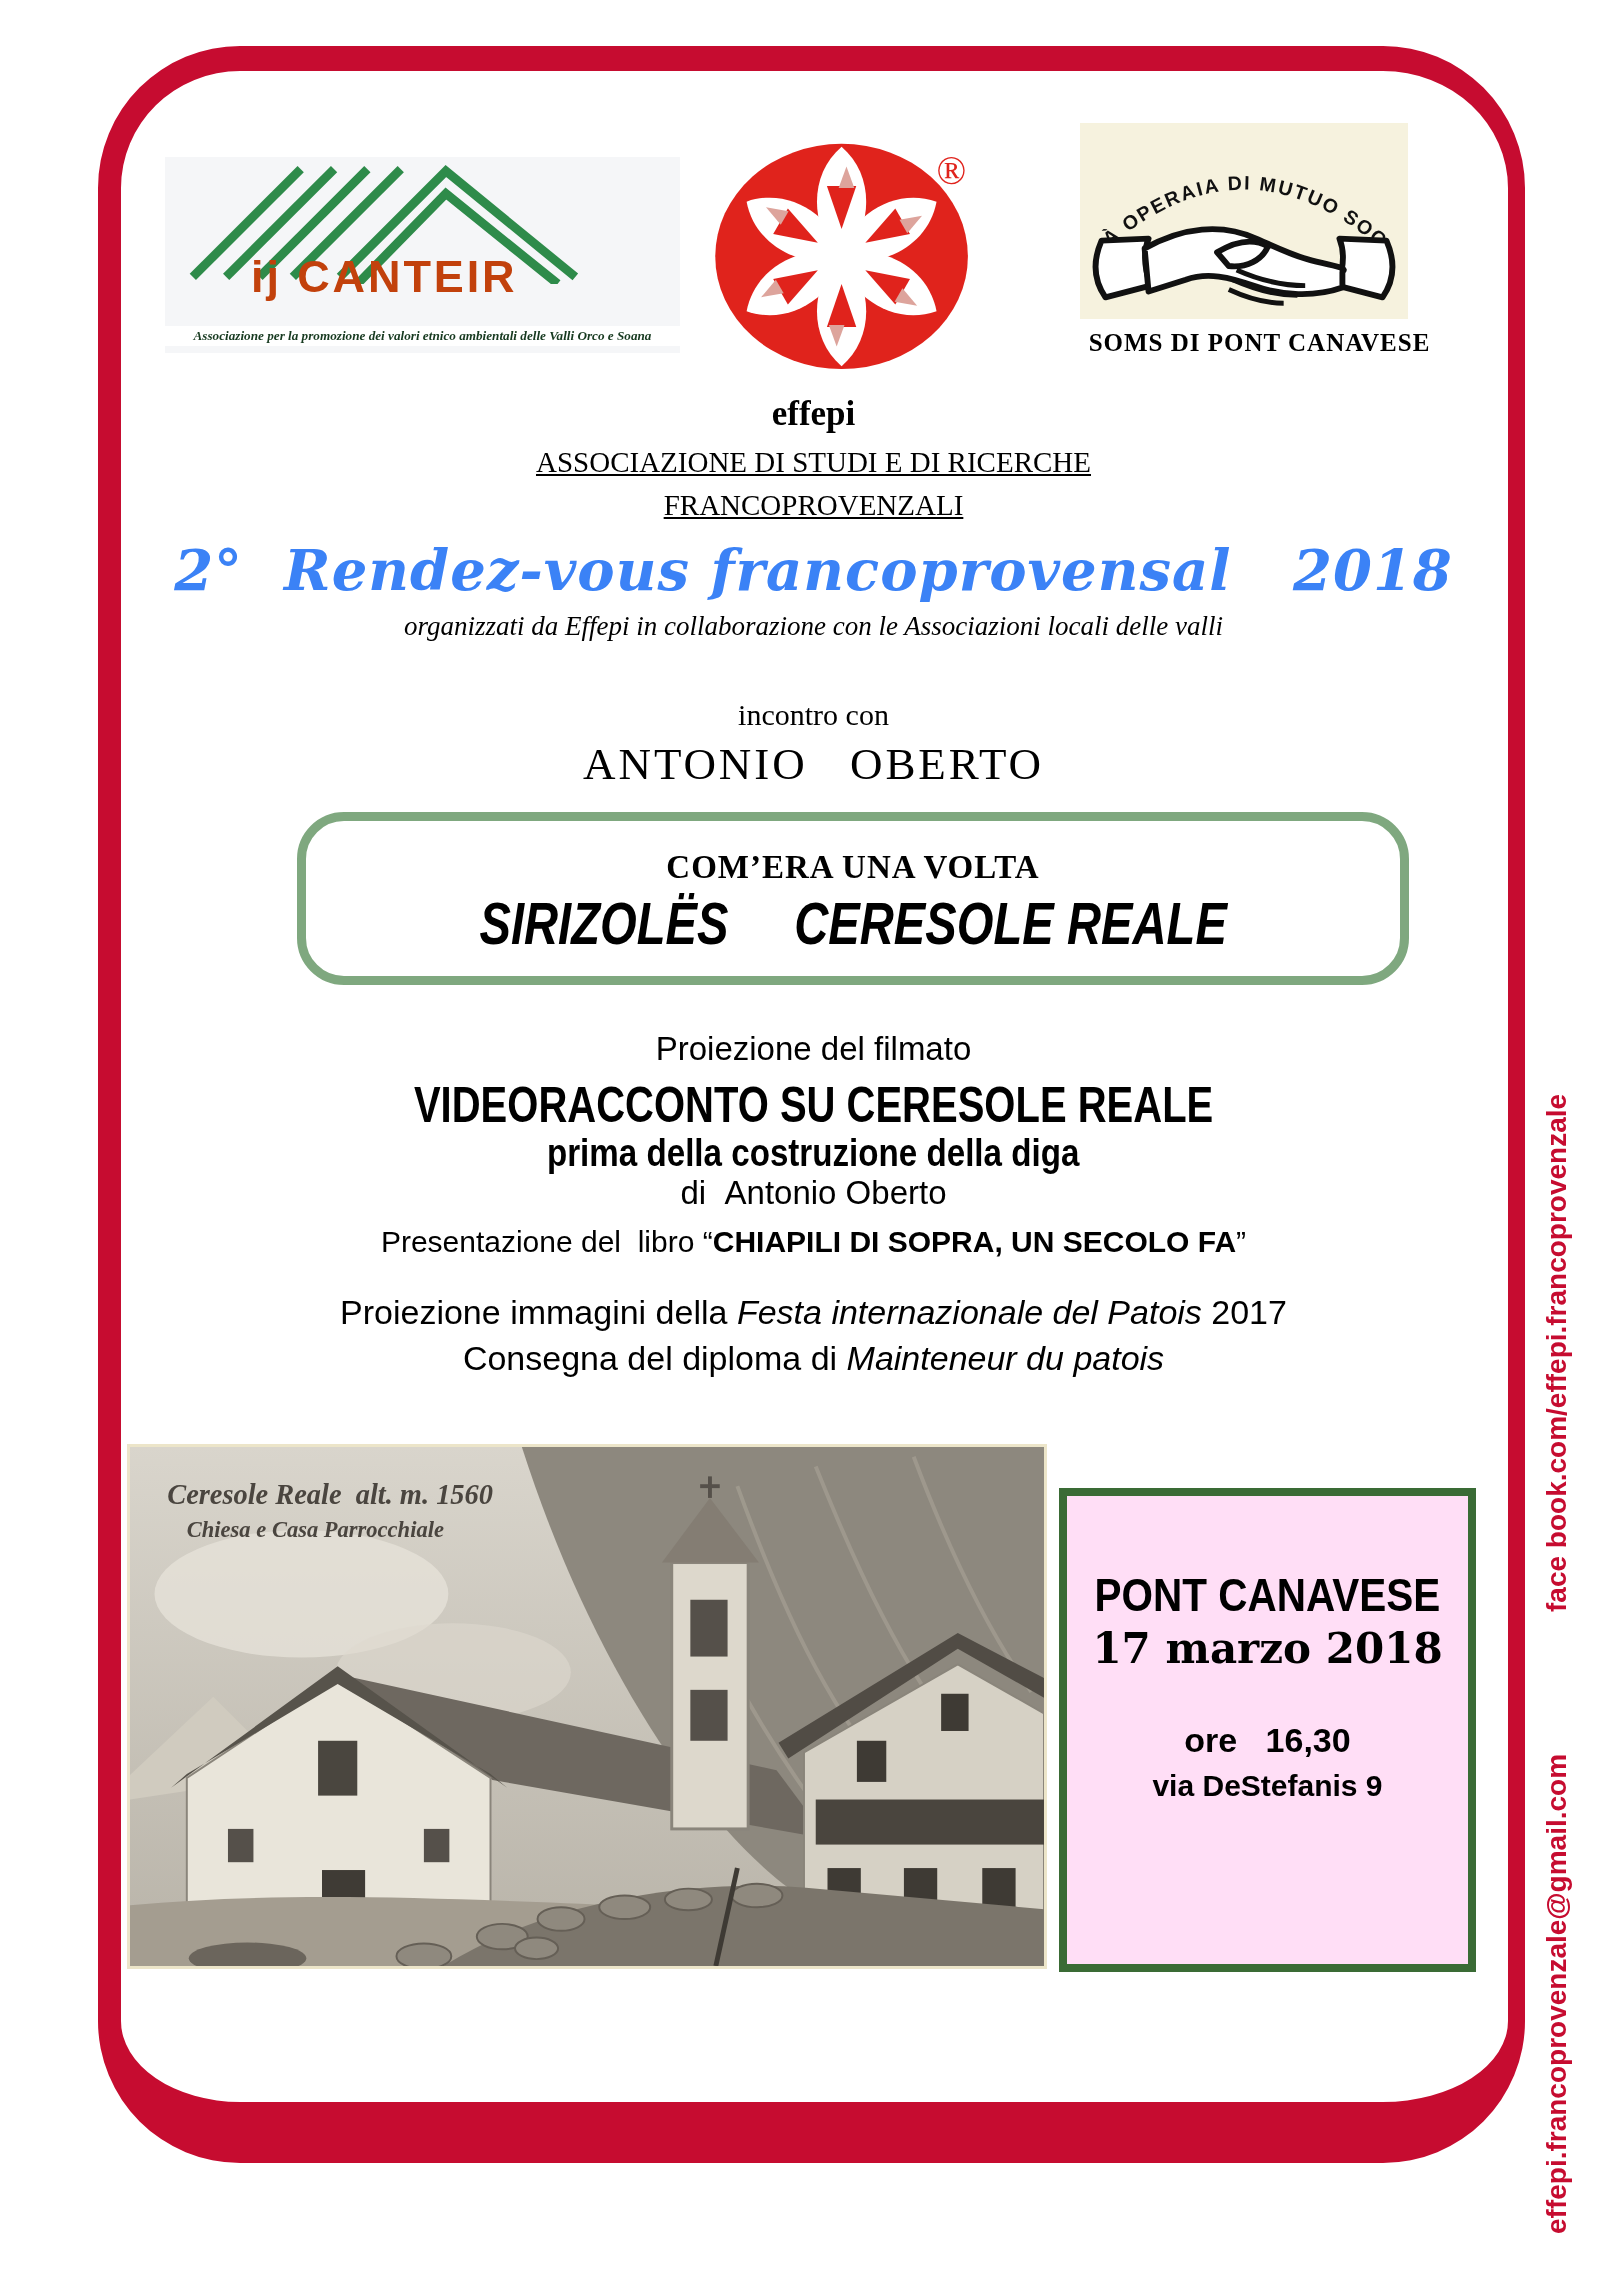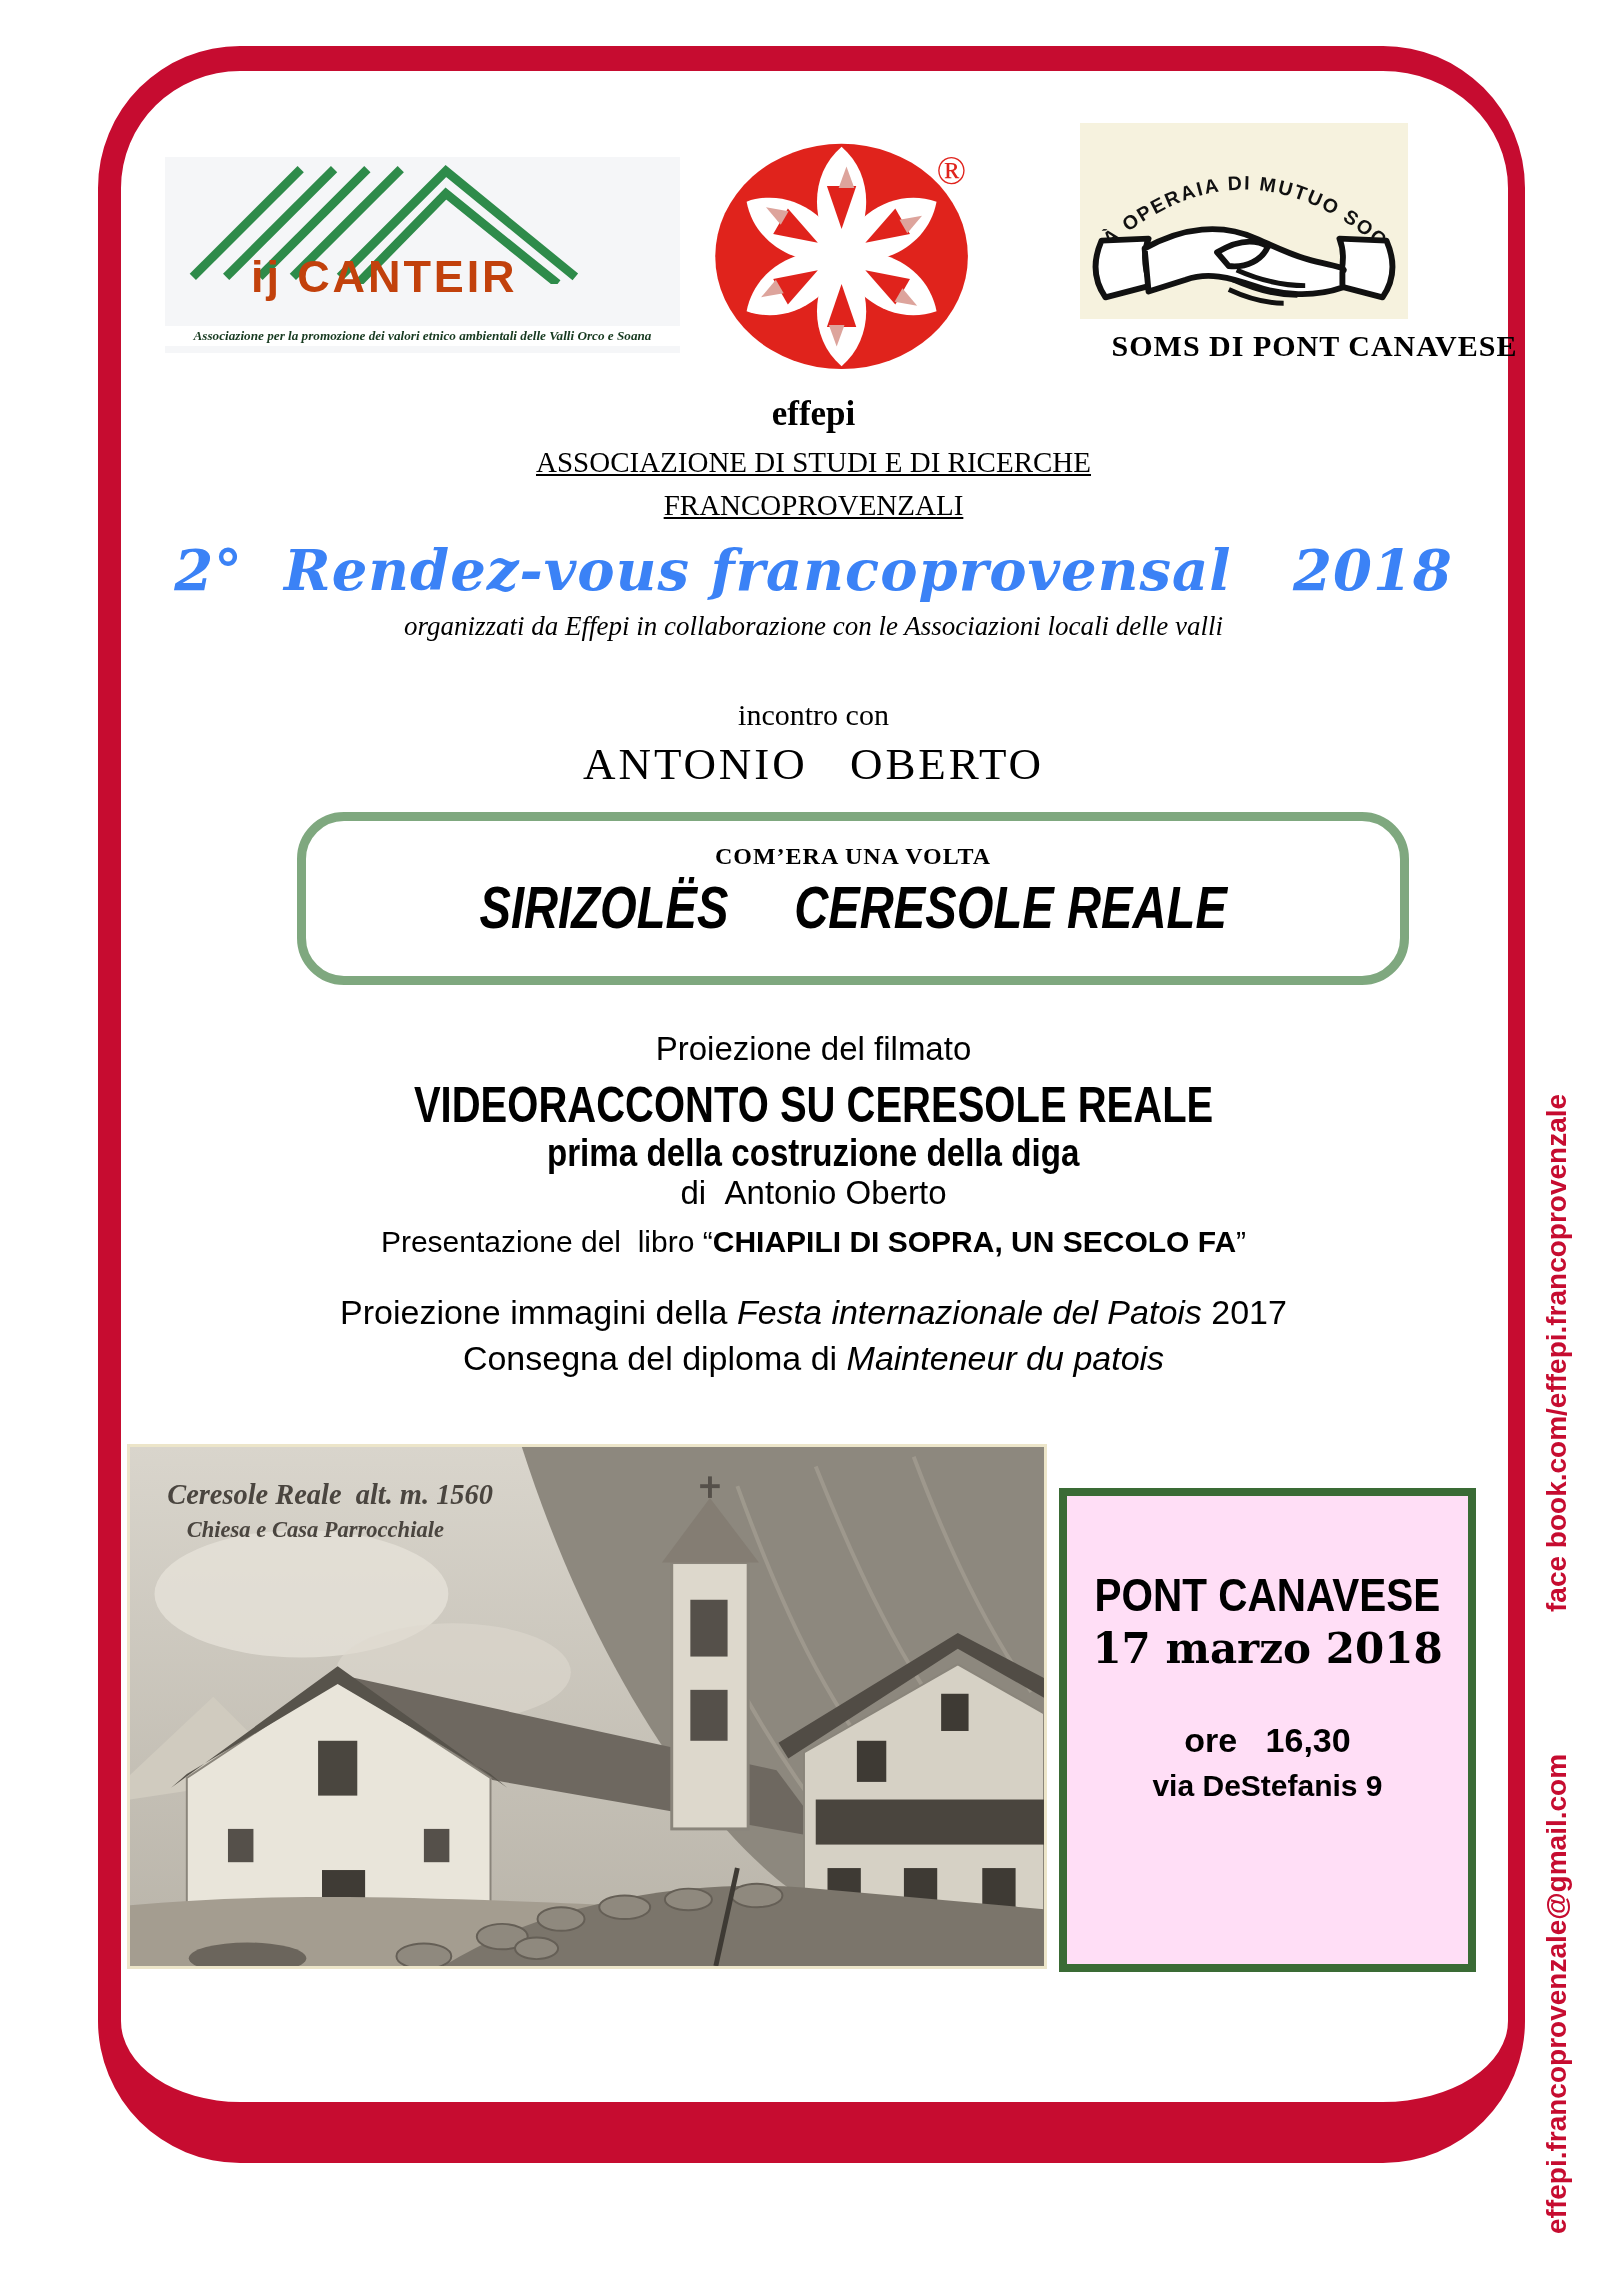--- a/index.html
+++ b/index.html
@@ -24,22 +24,22 @@
     letter-spacing:2.9px; color:#c2410c; font-family:"Liberation Sans",sans-serif;
   }
   .canteir .tagline {
     position:absolute; left:0; top:169px; width:100%; background:#ffffff;
     font-family:"Liberation Serif",serif; font-style:italic; font-weight:bold;
     font-size:13.2px; color:#173a20; text-align:center; padding:2px 0;
   }
   .rosette { position:absolute; left:713px; top:137px; width:265px; height:235px; }
   .soms-box { position:absolute; left:1080px; top:123px; width:328px; height:196px; background:#f6f2de; }
   .soms-caption {
-    position:absolute; left:1104px; top:329px; width:421px; text-align:center;
-    font-family:"Liberation Serif",serif; font-weight:bold; font-size:30px; letter-spacing:1px;
+    position:absolute; left:1049px; top:329px; width:421px; text-align:center;
+    font-family:"Liberation Serif",serif; font-weight:bold; font-size:25px; letter-spacing:1px;
   }
 
   
   .effepi-name { top:394px; font-family:"Liberation Serif",serif; font-weight:bold; font-size:35px; }
   .assoc { top:441px; font-family:"Liberation Serif",serif; font-size:29px; line-height:43px; }
   .assoc span { text-decoration:underline; }
 
   
   .main-title {
     top:537px; font-family:"DejaVu Serif",serif; font-weight:bold; font-style:italic;
@@ -53,21 +53,21 @@
 
   .incontro { top:698px; font-family:"Liberation Serif",serif; font-size:30px; }
   .speaker  { top:738px; font-family:"Liberation Serif",serif; font-size:45px; letter-spacing:2.9px; }
 
   
   .hl-box {
     position:absolute; left:297px; top:812px; width:1112px; height:173px;
     box-sizing:border-box; border:9.8px solid #7fa87f; border-radius:47px;
     background:#ffffff; text-align:center;
   }
-  .hl-sub { margin-top:22px; font-family:"Liberation Serif",serif; font-weight:bold; font-size:24px; letter-spacing:1px; }
+  .hl-sub { margin-top:28px; font-family:"Liberation Serif",serif; font-weight:bold; font-size:33px; letter-spacing:1px; }
   .hl-main { margin-top:3.9px; font-family:"Liberation Sans",sans-serif; font-weight:bold; font-style:italic; font-size:59px; }
 
   
   .film { top:1029px; }
   .film .f1 { font-size:33px; line-height:39px; }
   .film .f2 { margin-top:11.8px; font-weight:bold; font-size:50px; line-height:51px; }
   .film .f3 { margin-top:1px; font-weight:bold; font-size:39px; line-height:41px; }
   .film .f4 { margin-top:2px; font-size:33px; line-height:35px; }
   .film .f5 { margin-top:11.8px; font-size:30px; line-height:39px; }
   .film .f5 b { font-weight:bold; }

